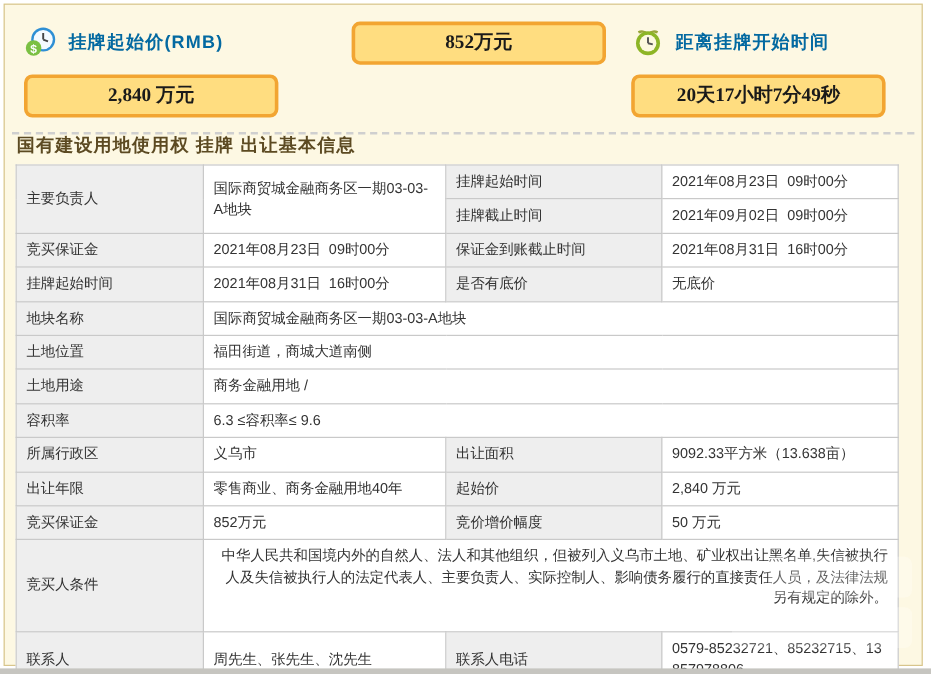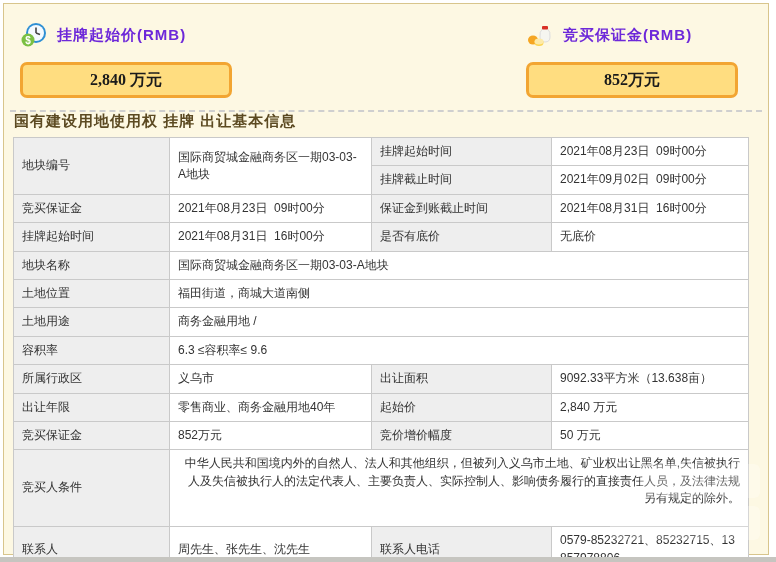--- a/index.html
+++ b/index.html
@@ -10,21 +10,21 @@
   .page{
     position:absolute;left:3px;top:3px;right:7px;height:552px;
     background:#fdf8e3;border:1px solid #d8c58c;box-sizing:border-box;
   }
   .bottom-band{position:absolute;left:0;right:0;bottom:0;height:5px;background:#c6c5c0;}
   
   .cards{display:flex;justify-content:space-between;padding:14px 30px 0 16px;}
   .card{width:212px;}
   .card.c2{margin-left:40px;}
   .card-head{display:flex;align-items:center;gap:9px;height:34px;margin-bottom:10px;}
-  .card-label{color:#6d28d9;font-weight:bold;font-size:15px;letter-spacing:1px;}
+  .card-label{color:#0369a1;font-weight:bold;font-size:15px;letter-spacing:1px;}
   .card-box{
     height:30px;line-height:30px;text-align:center;
     background:#ffdd80;border:3px solid #f2a532;border-radius:7px;
     font-family:"Liberation Serif",serif;font-weight:bold;font-size:16px;color:#1a1a1a;
   }
   .icon{display:inline-block;width:28px;height:28px;flex:0 0 28px;}
   
   .dashed-sep{margin:12px 6px 0 6px;border-top:2px dashed #cfcfcf;height:0;}
   .section-title{
     margin:0 0 6px 10px;color:#5c4a22;font-weight:bold;font-size:15px;letter-spacing:1px;
@@ -66,52 +66,56 @@
             <circle cx="8" cy="19" r="6.5" fill="#7bc043"></circle>
             <text x="8" y="23" font-size="10" font-weight="bold" fill="#ffffff" text-anchor="middle">$</text>
           </svg>
         </span>
         <span class="card-label">挂牌起始价(RMB)</span>
       </div>
       <div class="card-box">2,840 万元</div>
     </div>
 
     <div class="card c2">
+      <div class="card-box">852万元</div>
+    </div>
+
+    <div class="card">
       <div class="card-head">
         <span class="icon">
           <svg viewBox="0 0 28 28" width="28" height="28">
-            <path d="M17 7 q-4 4 -3 9 q0 5 5 5 q5 0 5 -5 q1 -5 -3 -9 z" fill="#f5f5f0" stroke="#ddd"></path>
-            <rect x="16" y="5" width="6" height="3.5" rx="1" fill="#d93025"></rect>
-            <ellipse cx="7" cy="19" rx="5" ry="4.5" fill="#f5a623"></ellipse>
-            <ellipse cx="13" cy="21.5" rx="4.5" ry="3.5" fill="#fbd34d"></ellipse>
-            <ellipse cx="13" cy="20.5" rx="4.5" ry="3" fill="#fdeaa8"></ellipse>
+            <path d="M6 6 a5 4 0 0 1 7 1" stroke="#9aa53a" stroke-width="2" fill="none"></path>
+            <path d="M22 6 a5 4 0 0 0 -7 1" stroke="#9aa53a" stroke-width="2" fill="none"></path>
+            <circle cx="14" cy="15" r="10" fill="#8db526"></circle>
+            <circle cx="14" cy="15" r="7" fill="#fdf9df"></circle>
+            <line x1="14" y1="15" x2="14" y2="10" stroke="#555" stroke-width="1.6"></line>
+            <line x1="14" y1="15" x2="18" y2="16" stroke="#555" stroke-width="1.6"></line>
           </svg>
         </span>
-        <span class="card-label">竞买保证金(RMB)</span>
+        <span class="card-label">距离挂牌开始时间</span>
       </div>
-      <div class="card-box">852万元</div>
+      <div class="card-box">20天17小时7分49秒</div>
     </div>
-
 
   </div>
 
   <div class="dashed-sep"></div>
 
   <div class="section-title">国有建设用地使用权 挂牌 出让基本信息</div>
 
   <table class="info">
     <colgroup>
         <col class="c1">
         <col class="c2">
         <col class="c3">
         <col class="c4">
       </colgroup>
     <tbody>
       <tr>
-        <td class="lbl" rowspan="2">地块编号</td>
+        <td class="lbl" rowspan="2">主要负责人</td>
         <td rowspan="2">国际商贸城金融商务区一期03-03-A地块</td>
         <td class="lbl">挂牌起始时间</td>
         <td>2021年08月23日  09时00分</td>
       </tr>
       <tr>
         <td class="lbl">挂牌截止时间</td>
         <td>2021年09月02日  09时00分</td>
       </tr>
       <tr>
         <td class="lbl">竞买保证金</td>

